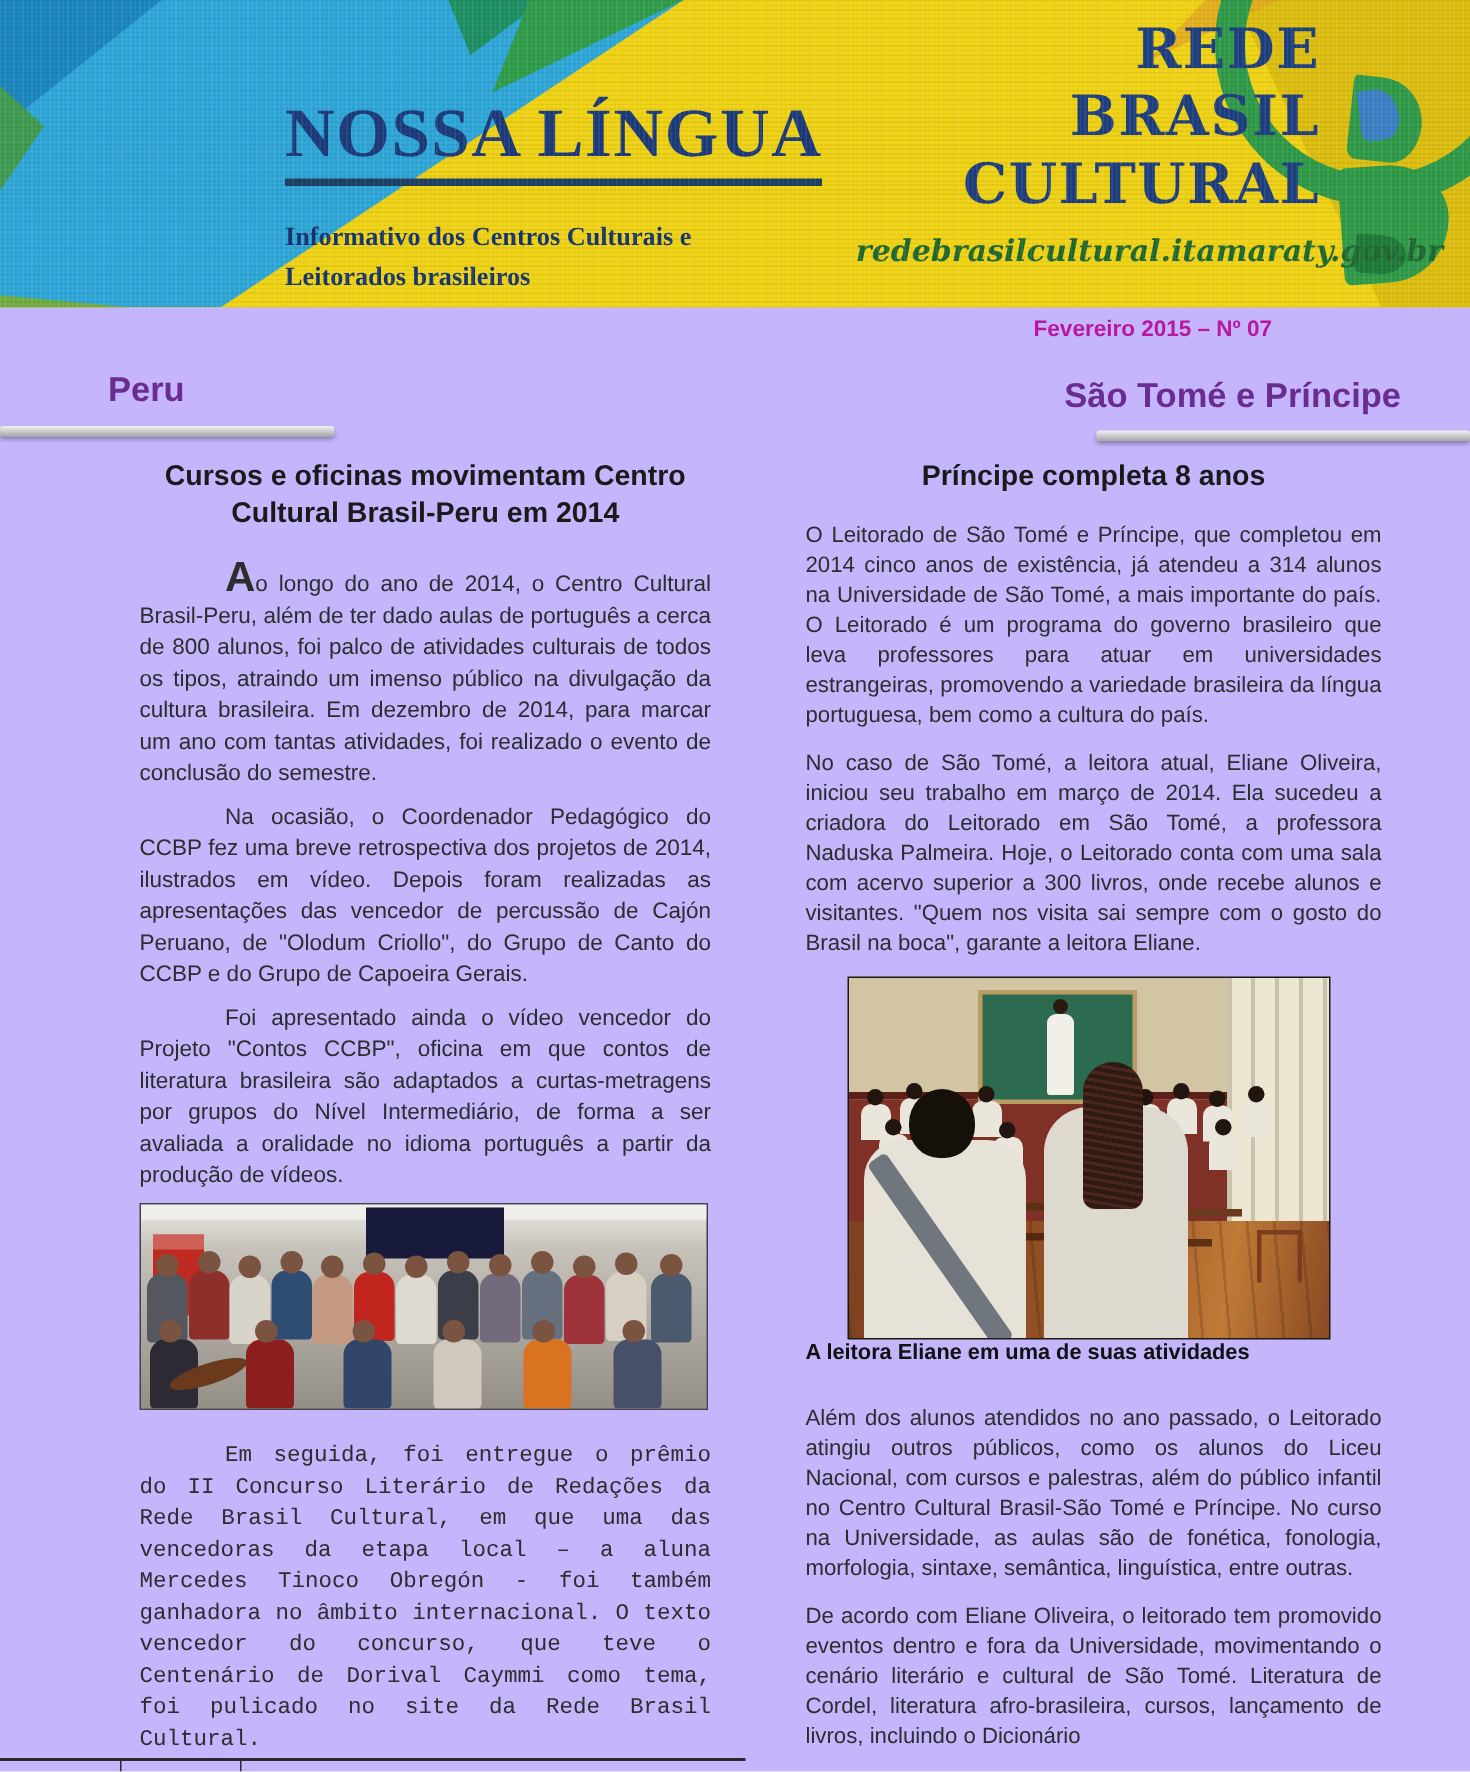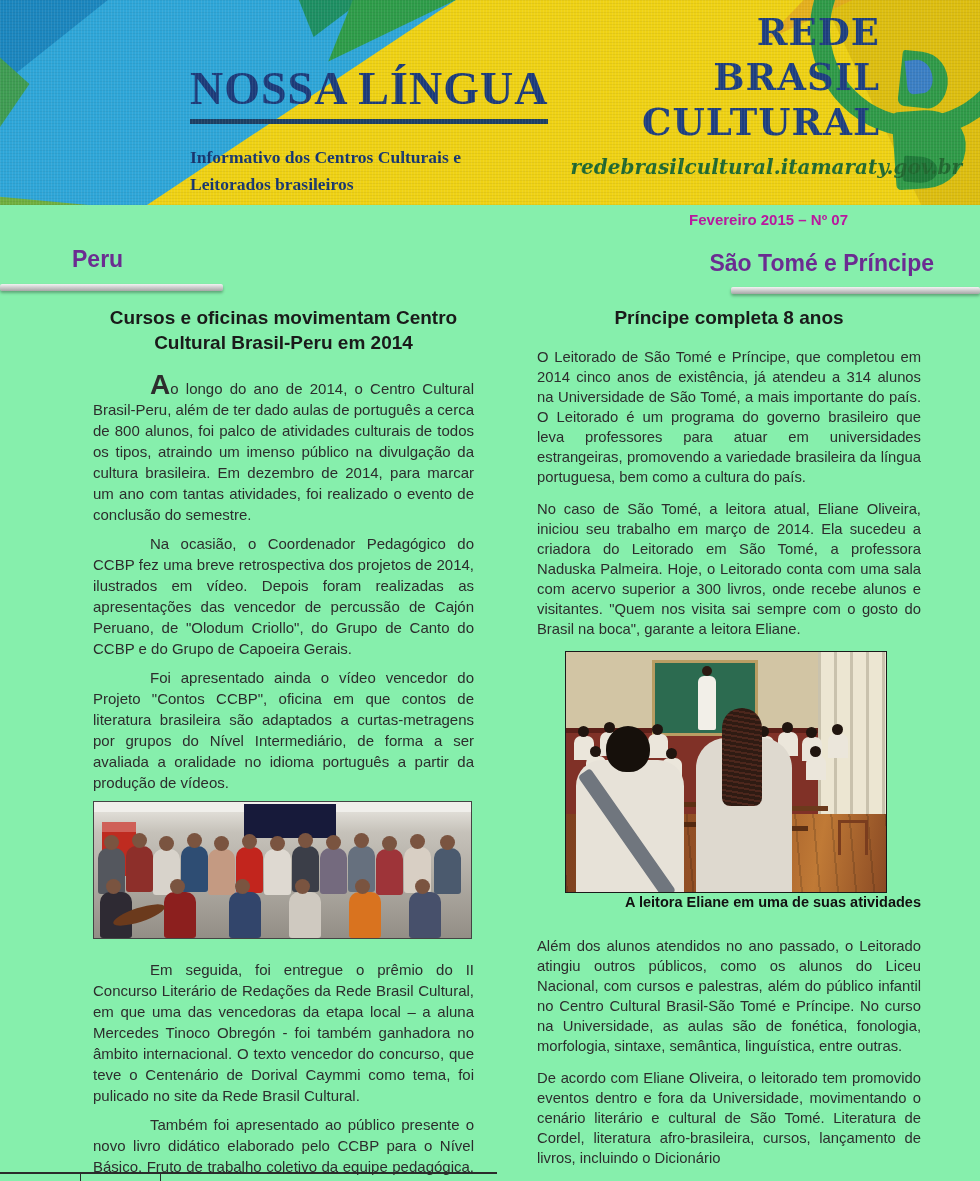--- a/index.html
+++ b/index.html
@@ -1,16 +1,16 @@
 <!DOCTYPE html>
 <html><head>
 <meta charset="utf-8">
 <style>
   html,body{margin:0;padding:0;background:#ffffff;}
-  .page{position:relative;width:980px;height:1181px;background:#86efac;overflow:hidden;
+  .page{position:relative;width:980px;height:1181px;background:#c4b5fd;overflow:hidden;
         font-family:"Liberation Sans",sans-serif;}
 
   
   .hdr{position:absolute;left:0;top:0;width:980px;height:205px;background:#EFD214;overflow:hidden;}
   .hdr-layer{position:absolute;inset:0;}
   .hdr-mustard{background:#DDBE10;clip-path:polygon(84% 0,100% 0,100% 100%,94% 100%);}
   .hdr-orange{background:#E2A81F;clip-path:polygon(82% 0,87% 0,78% 20%);opacity:.8;}
   .hdr-cyan{background:#2EA6D8;clip-path:polygon(0 0,46.5% 0,15% 100%,0 100%);}
   .hdr-bluedark{background:#1B86BE;clip-path:polygon(0 0,11% 0,0 42%);}
   .hdr-greensliver{background:#3E9C52;clip-path:polygon(0 28%,3% 41%,0 62%);}
@@ -57,22 +57,22 @@
   .col{position:absolute;top:305px;text-align:justify;color:#2D2D2D;}
   .col-left{left:93px;width:381px;font-size:15px;line-height:21px;}
   .col-right{left:537px;width:384px;font-size:14.8px;line-height:20px;}
   .article-title{font-weight:bold;font-size:19px;line-height:25px;text-align:center;color:#1A1A1A;}
   .col-left .article-title{margin:0 0 16px;}
   .col-right .article-title{margin:0 0 17px;}
   .col p{margin:0 0 8px;}
   .col-right p{margin:0 0 12px;}
   .ind{text-indent:57px;}
   .dropcap{font-size:28px;font-weight:bold;line-height:1;}
-  .cap{font-weight:bold;text-align:right;font-size:14.5px;line-height:19px;color:#111;margin:6px 0 0;}
-  .mt20{margin-top:20px !important;}
+  .cap{font-weight:bold;text-align:left;font-size:14.5px;line-height:19px;color:#111;margin:6px 0 0;}
+  .mt20{margin-top:20px !important;font-family:Liberation Mono, monospace;}
   .mt24{margin-top:24px !important;}
 
   
   .photo-left{position:relative;width:377px;height:136px;border:1px solid #444;overflow:hidden;
     margin-top:2px;background:linear-gradient(180deg,#eceae4 0,#c6c2ba 22%,#938e86 100%);}
   .lp-ceiling{position:absolute;left:0;top:0;width:100%;height:10px;background:#f0efeb;}
   .lp-banner{position:absolute;left:150px;top:2px;width:92px;height:34px;background:#171A3A;}
   .lp-poster{position:absolute;left:8px;top:20px;width:34px;height:54px;background:#BF2B20;
     box-shadow:inset 0 10px 0 rgba(255,255,255,.25);}
   .person{position:absolute;width:27px;height:46px;border-radius:10px 10px 3px 3px;background:var(--c,#555);}

